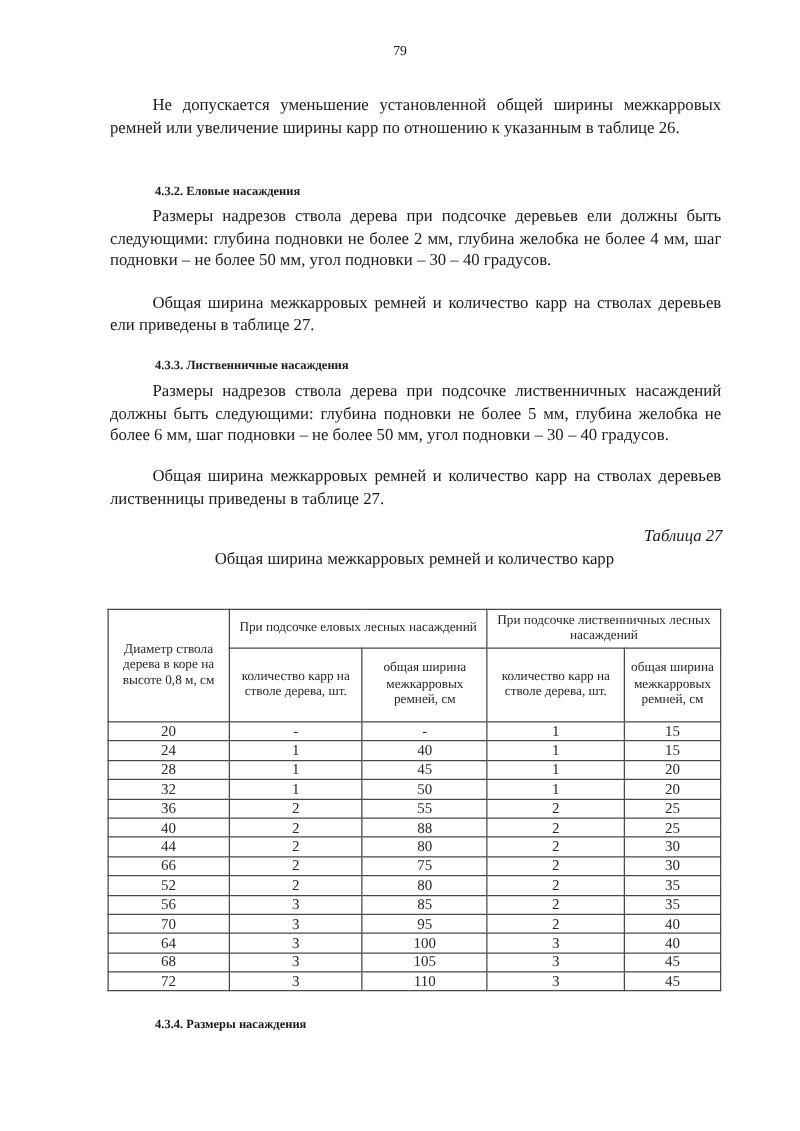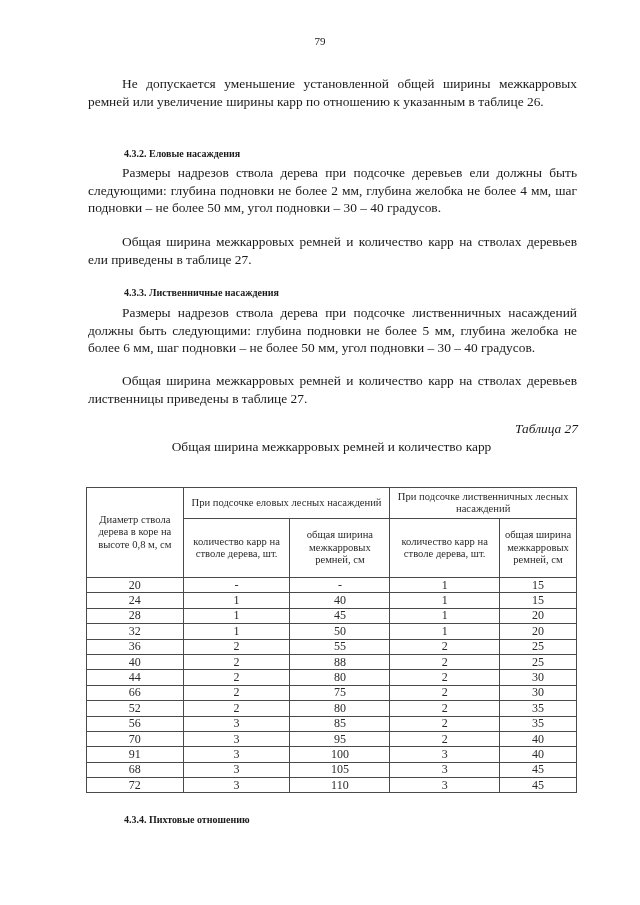--- a/index.html
+++ b/index.html
@@ -156,21 +156,21 @@
         <td>35</td>
       </tr>
       <tr>
         <td>70</td>
         <td>3</td>
         <td>95</td>
         <td>2</td>
         <td>40</td>
       </tr>
       <tr>
-        <td>91</td>
+        <td>64</td>
         <td>3</td>
         <td>100</td>
         <td>3</td>
         <td>40</td>
       </tr>
       <tr>
         <td>68</td>
         <td>3</td>
         <td>105</td>
         <td>3</td>
@@ -179,13 +179,13 @@
       <tr>
         <td>72</td>
         <td>3</td>
         <td>110</td>
         <td>3</td>
         <td>45</td>
       </tr>
     </tbody>
 </table>
 
-<div class="heading" style="top:814px;">4.3.4. Пихтовые отношению</div>
+<div class="heading" style="top:814px;">4.3.4. Размеры насаждения</div>
 
 </body></html>

